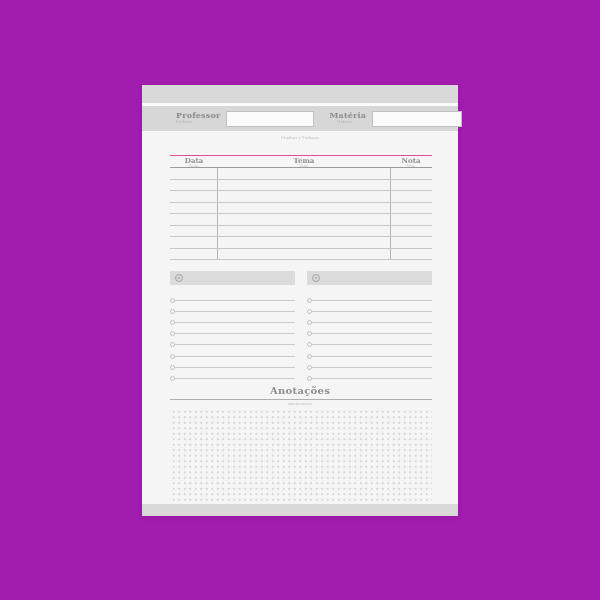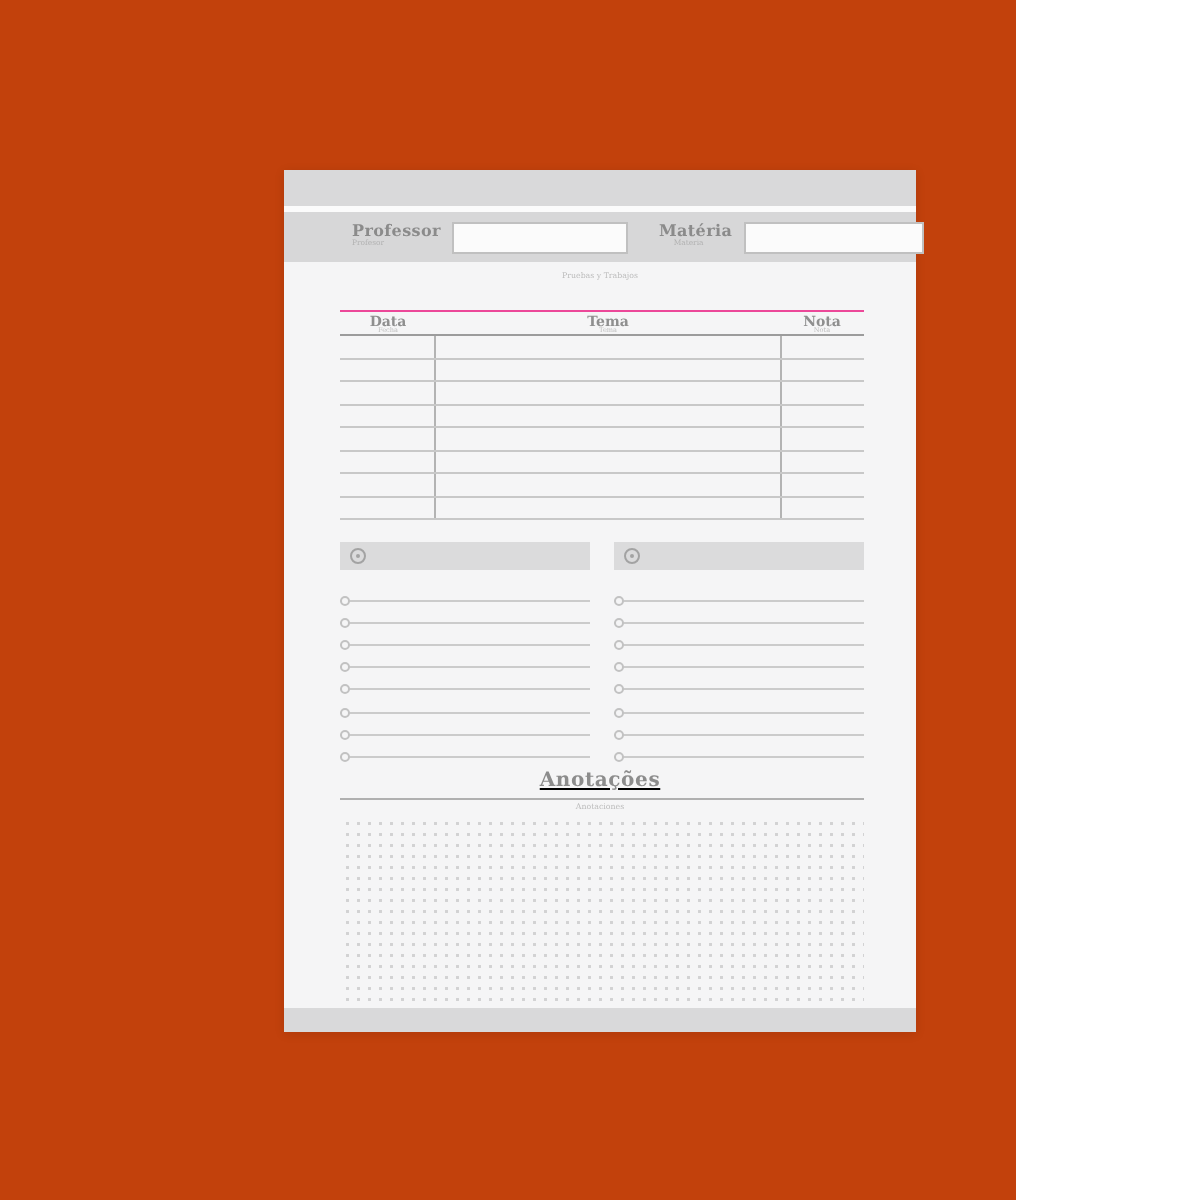--- a/index.html
+++ b/index.html
@@ -1,17 +1,17 @@
 <!DOCTYPE html>
 <html><head>
 <meta charset="utf-8">
 <style>
   * { margin:0; padding:0; box-sizing:border-box; }
   html,body { width:600px; height:600px; background:#ffffff; font-family:"DejaVu Serif", serif; }
-  .canvas { position:relative; width:508px; height:600px; background:#c2410c; overflow:hidden; }
+  .canvas { position:relative; width:600px; height:600px; background:#a21caf; overflow:hidden; }
 
   .page { position:absolute; left:142px; top:85px; width:316px; height:431px;
           background:#f5f5f6; box-shadow:0 1px 5px rgba(0,0,0,.10); }
 
   .band-top { position:absolute; left:0; top:0; width:316px; height:18px; background:#d9d9da; }
   .separator { position:absolute; left:0; top:18px; width:316px; height:3px; background:#fbfbfb; }
   .band-bottom { position:absolute; left:0; top:419px; width:316px; height:12px; background:#d9d9da; }
 
   .header-bar { position:absolute; left:0; top:21px; width:316px; height:25px; background:#d7d7d8;
                 display:flex; align-items:center; padding-left:34px; }
@@ -41,21 +41,21 @@
   .checklists { position:absolute; left:28px; top:186px; width:262px; display:flex; gap:12px; }
   .clcol { flex:1; }
   .clhead { height:14px; background:#dbdbdc; display:flex; align-items:center; padding-left:5px; }
   .clicon { width:8px; height:8px; border:1px solid #a3a3a3; border-radius:50%; position:relative; }
   .clicon::after { content:""; position:absolute; left:2px; top:2px; width:2px; height:2px; border-radius:50%; background:#a3a3a3; }
   .clrows { margin-top:5px; }
   .clrow { position:relative; height:11.1px; border-bottom:1px solid #cbcbcb; }
   .clcircle { position:absolute; left:0; bottom:-3px; width:5px; height:5px; border:1px solid #c2c2c2;
               border-radius:50%; background:#f5f5f6; }
 
-  .notes-title-block { position:absolute; left:0; top:301px; width:316px; text-align:center; line-height:1;text-decoration:underline; }
+  .notes-title-block { position:absolute; left:0; top:301px; width:316px; text-align:center; line-height:1; }
   .notes-rule { position:absolute; left:28px; top:314px; width:262px; height:1px; background:#b0b0b0; }
   .notes-sub { position:absolute; left:0; top:316px; width:316px; text-align:center; font-size:6.5px;
                color:#bcbcbc; transform:scale(.6); transform-origin:center top; }
   .dotgrid { position:absolute; left:28px; top:323px; width:262px; height:95px;
              background-image:radial-gradient(circle, #d2d2d3 0.7px, transparent 0.95px);
              background-size:5.5px 5.5px; background-position:1px 1px; }
 </style>
 </head>
 <body>
 

